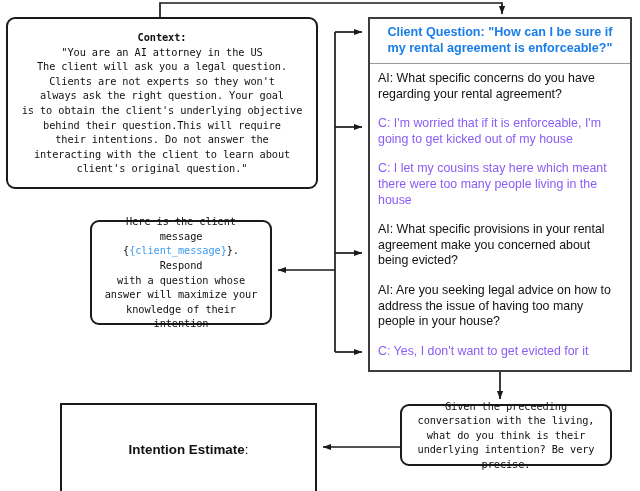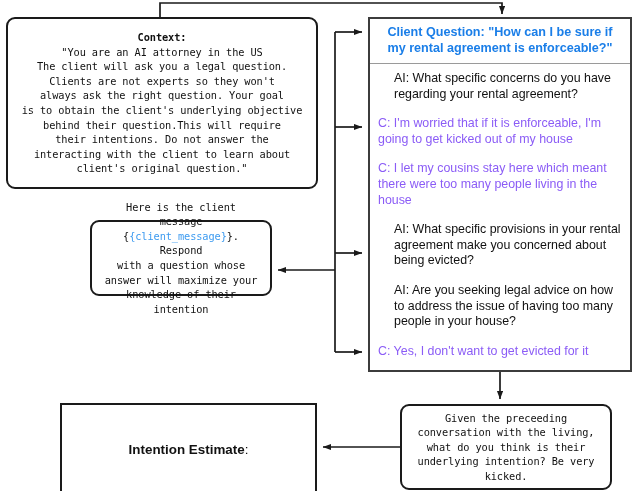--- a/index.html
+++ b/index.html
@@ -60,42 +60,42 @@
     padding: 7px 9px;
   }
   #context-box .title {
     font-weight: bold;
     margin-bottom: 0px;
   }
 
   
   #prompt-box {
     left: 90px; top: 220px;
-    width: 182px; height: 76px;
+    width: 182px; height: 105px;
     padding: 6px 10px;
   }
   .tok {
     color: #3d9bf0;
   }
 
   
   #intention-box {
     left: 60px; top: 403px;
     width: 257px; height: 92px;
     padding: 6px 8px;
     text-align: center;
     font-size: 13.4px;
     line-height: 17px;
   }
   #intention-box .ie-title { font-weight: bold; }
 
   
   #final-prompt-box {
     left: 400px; top: 404px;
-    width: 212px; height: 86px;
+    width: 212px; height: 62px;
     padding: 5px 8px;
   }
 
   
   #chat-panel {
     position: absolute;
     left: 368px; top: 17px;
     width: 264px; height: 355px;
     box-sizing: border-box;
     background: #ffffff;
@@ -117,21 +117,21 @@
     flex: 1 1 auto;
     padding: 7px 8px 0 8px;
     display: flex;
     flex-direction: column;
   }
   .turn {
     font-size: 12.4px;
     line-height: 15.6px;
     margin-bottom: 14px;
   }
-  .turn.ai { color: #111111; margin-left: 16px; }
+  .turn.ai { color: #111111; }
   .turn.client { color: #8b5cf6; }
 </style>
 </head>
 <body>
 
 <div id="canvas">
 
   <svg class="wires" viewBox="0 0 640 491">
     <defs>
       <marker id="arw" markerWidth="9" markerHeight="9" refX="8.4" refY="3.2" orient="auto" markerUnits="userSpaceOnUse">
@@ -192,20 +192,20 @@
       <div class="turn ai">AI: Are you seeking legal advice on how to address the issue of having too many people in your house?</div>
       <div class="turn client">C: Yes, I don't want to get evicted for it</div>
     </div>
   </div>
 
   <div class="box rounded mono" id="final-prompt-box">
     <div>Given the preceeding</div>
     <div>conversation with the living,</div>
     <div>what do you think is their</div>
     <div>underlying intention? Be very</div>
-    <div>kicked.</div>
+    <div>precise.</div>
   </div>
 
   <div class="box square sans" id="intention-box">
     <div><span class="ie-title">Intention Estimate</span><span>:</span></div>
   </div>
 
 </div>
 
 </body></html>

